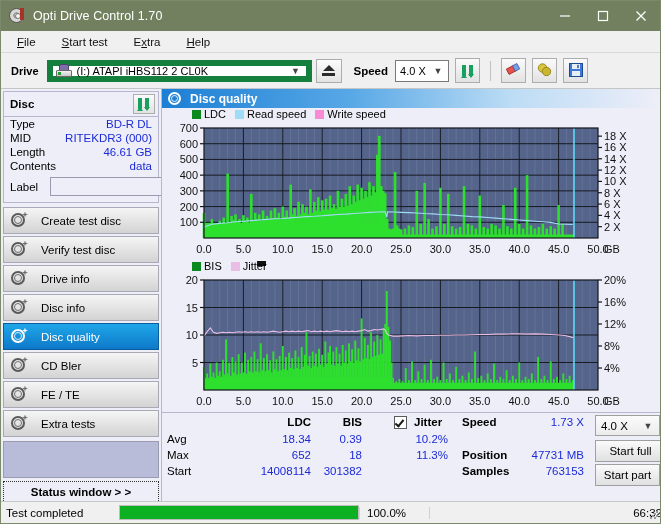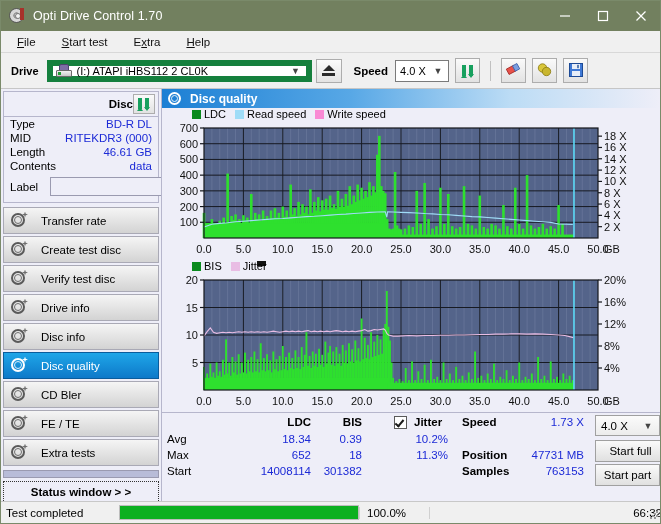--- a/index.html
+++ b/index.html
@@ -173,21 +173,21 @@
     background: #eeeef8;
     display: flex; flex-direction: column;
     padding: 2px 2px 0 2px;
   }
   #disc-panel {
     background: #eeeef8;
     border: 1px solid #b6b6cc;
     margin-bottom: 4px;
   }
   #disc-head {
-    display: flex; align-items: center; justify-content: flex-end;
+    display: flex; align-items: center; justify-content: space-between;
     padding: 2px 3px 2px 6px;
     border-bottom: 1px solid #b6b6cc;
     background: #eeeef8;
   }
   #disc-head .t { font-weight: bold; font-size: 11.5px; }
   #disc-refresh {
     width: 22px; height: 20px;
     background: linear-gradient(#fafafa,#e2e2e2);
     border: 1px solid #adadad;
     display:flex; align-items:center; justify-content:center;
@@ -491,28 +491,20 @@
         </div>
         <div id="label-row">
           <span class="k">Label</span>
           <input id="label-input" type="text" value="" style="">
           <div id="label-btn">
             <span class="cd-glyph"></span>
           </div>
         </div>
       </div>
 
-      <div class="nav-btn">
-        <span class="nav-ico">
-            <span class="ring"></span>
-            <span class="ring2"></span>
-            <span class="spark"></span>
-          </span>
-        <span class="lbl">Transfer rate</span>
-      </div>
       <div class="nav-btn">
         <span class="nav-ico">
             <span class="ring"></span>
             <span class="ring2"></span>
             <span class="spark"></span>
           </span>
         <span class="lbl">Create test disc</span>
       </div>
       <div class="nav-btn">
         <span class="nav-ico">

